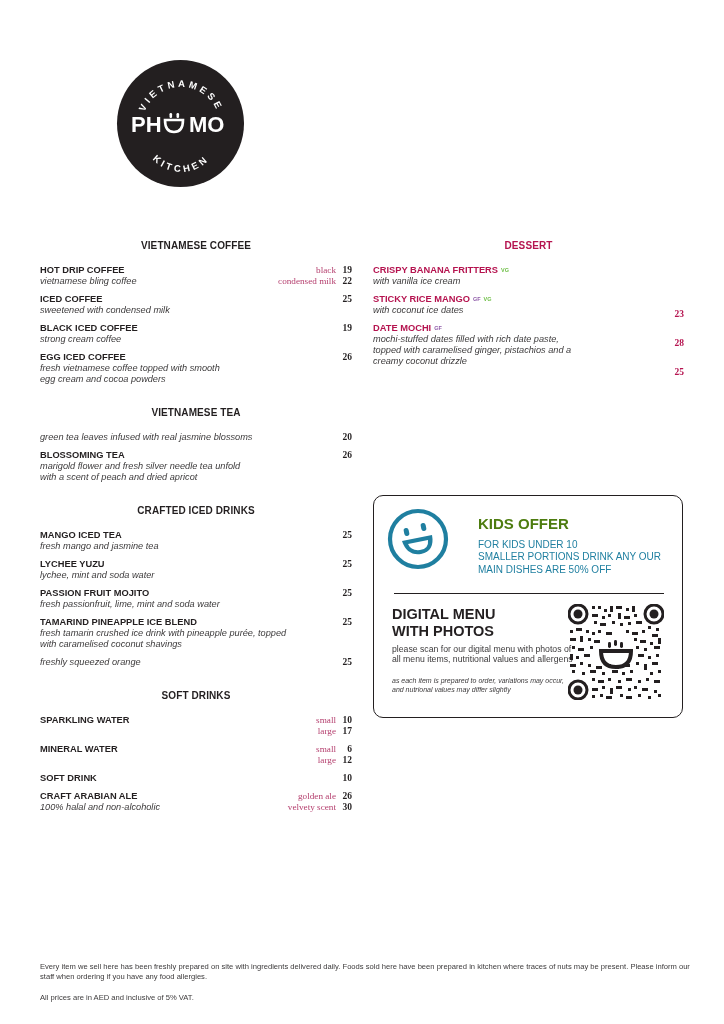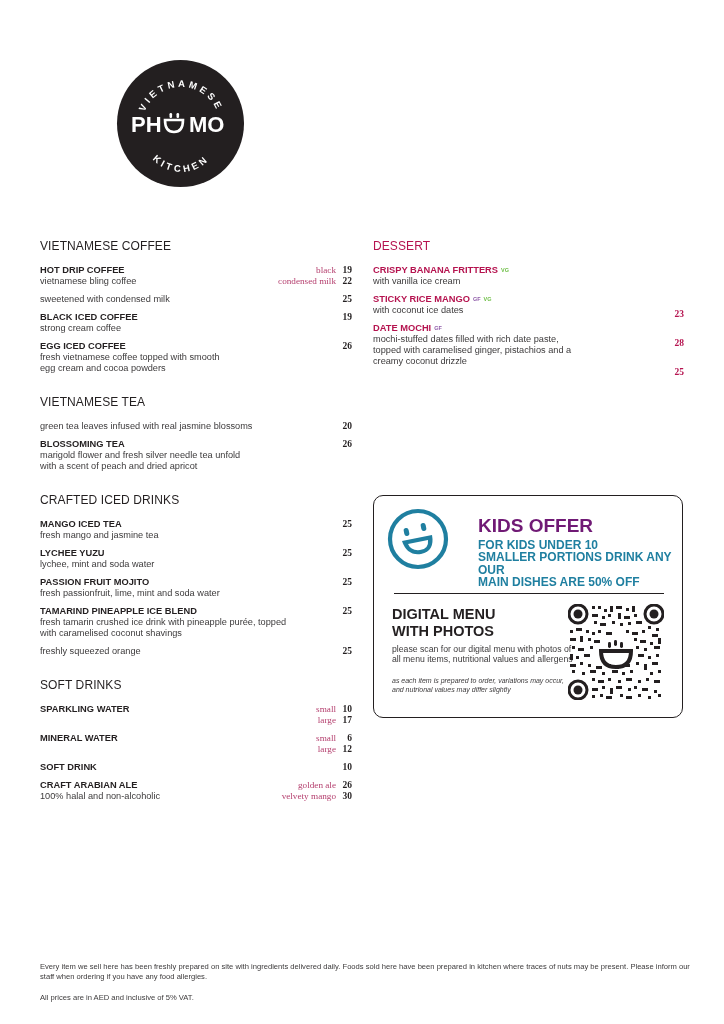--- a/index.html
+++ b/index.html
@@ -3,38 +3,38 @@
 <meta charset="utf-8">
 <style>
   html, body { margin: 0; padding: 0; background: #ffffff; }
   body { width: 724px; height: 1024px; position: relative; overflow: hidden; font-family: "Liberation Sans", "DejaVu Sans", sans-serif; color: #231f20; }
   .logo { position: absolute; left: 117px; top: 60px; width: 127px; height: 127px; border-radius: 50%; background: #231f20; }
   .logo svg { position: absolute; left: 0; top: 0; }
   .col { position: absolute; }
   .col-left { left: 40px; top: 236px; width: 312px; }
   .col-right { left: 373px; top: 236px; width: 311px; }
   .section { margin-bottom: 18px; }
-  .sec-title { font-size: 12px; font-weight: 400; letter-spacing: 0.1px; margin: 0 0 9px 0; line-height: 20px; }
+  .sec-title { font-size: 10px; font-weight: 700; letter-spacing: 0.1px; margin: 0 0 9px 0; line-height: 20px; text-align: center; }
   .sec-title.pink { color: #b5134f; }
   .item { position: relative; margin-bottom: 7px; font-size: 9.2px; line-height: 11px; }
   .item-name { font-weight: 700; font-size: 9.3px; text-transform: uppercase; }
   .item-name.pink { color: #b5134f; }
-  .item-desc { color: #3c3a3b; width: 240px; }
+  .item-desc { color: #3c3a3b; width: 240px; font-style: italic; }
   .tag { font-size: 5.5px; font-weight: 700; margin-left: 3px; vertical-align: 1px; }
   .tag.vg { color: #6dbe45; }
   .tag.gf { color: #8e5aa8; }
   .prices { position: absolute; right: 0; top: 0; text-align: right; font-family: Liberation Serif, serif; }
   .price-row { white-space: nowrap; line-height: 11px; }
   .variant { color: #b5406f; font-size: 9.2px; margin-right: 4px; }
   .price { font-weight: 700; font-size: 9.5px; display: inline-block; min-width: 12px; text-align: right; }
   .price.pink { color: #b5134f; margin-top: 44px; }
   .promo-box { position: absolute; left: 373px; top: 495px; width: 310px; height: 223px; border: 1.5px solid #231f20; border-radius: 10px; box-sizing: border-box; }
   .kids-icon { position: absolute; left: 13px; top: 12px; width: 62px; height: 62px; }
-  .kids-title { position: absolute; left: 104px; top: 19px; font-size: 19px; font-weight: 700; color: #701a75; }
-  .kids-text { position: absolute; left: 104px; top: 43px; font-size: 12px; font-weight: 700; color: #1f7fa0; line-height: 12.3px; }
+  .kids-title { position: absolute; left: 104px; top: 19px; font-size: 15px; font-weight: 700; color: #4d7c0f; }
+  .kids-text { position: absolute; left: 104px; top: 43px; font-size: 10px; font-weight: 400; color: #1f7fa0; line-height: 12.3px; }
   .divider { position: absolute; left: 20px; top: 97px; width: 270px; height: 1.2px; background: #231f20; }
   .dm-title { position: absolute; left: 18px; top: 110px; font-size: 14.5px; font-weight: 700; line-height: 17px; width: 170px; }
   .dm-text { position: absolute; left: 18px; top: 148px; width: 185px; font-size: 8.7px; line-height: 10.4px; color: #3c3a3b; }
   .dm-note { position: absolute; left: 18px; top: 180px; width: 185px; font-size: 7px; font-style: italic; line-height: 9.4px; color: #3c3a3b; }
   .qr { position: absolute; left: 194px; top: 108px; width: 96px; height: 96px; }
   .footer { position: absolute; left: 40px; top: 962px; width: 650px; font-size: 7.6px; line-height: 10.4px; color: #3c3a3b; }
   .footer p { margin: 0 0 10px 0; }
 </style>
 </head>
 <body>
@@ -67,20 +67,21 @@
     <div class="sec-title">VIETNAMESE COFFEE</div>
     <div class="item">
       <div class="item-name">HOT DRIP COFFEE</div>
       <div class="item-desc">vietnamese bling coffee</div>
       <div class="prices">
         <div class="price-row"><span class="variant">black</span><span class="price">19</span></div>
         <div class="price-row"><span class="variant">condensed milk</span><span class="price">22</span></div>
       </div>
     </div>
     <div class="item">
+      <div class="item-name">ICED COFFEE</div>
       <div class="item-desc">sweetened with condensed milk</div>
       <div class="prices">
           <div class="price-row"><span class="price">25</span></div>
         </div>
     </div>
     <div class="item">
       <div class="item-name">BLACK ICED COFFEE</div>
       <div class="item-desc">strong cream coffee</div>
       <div class="prices">
           <div class="price-row"><span class="price">19</span></div>
@@ -170,21 +171,21 @@
       <div class="item-name">SOFT DRINK</div>
       <div class="prices">
           <div class="price-row"><span class="price">10</span></div>
         </div>
     </div>
     <div class="item">
       <div class="item-name">CRAFT ARABIAN ALE</div>
       <div class="item-desc">100% halal and non-alcoholic</div>
       <div class="prices">
         <div class="price-row"><span class="variant">golden ale</span><span class="price">26</span></div>
-        <div class="price-row"><span class="variant">velvety mango</span><span class="price">30</span></div>
+        <div class="price-row"><span class="variant">velvety scent</span><span class="price">30</span></div>
       </div>
     </div>
   </div>
 </div>
 
 <div class="col col-right">
   <div class="section">
     <div class="sec-title pink">DESSERT</div>
     <div class="item">
       <div class="item-name pink"><span>CRISPY BANANA FRITTERS</span><span class="tag vg">VG</span></div>

